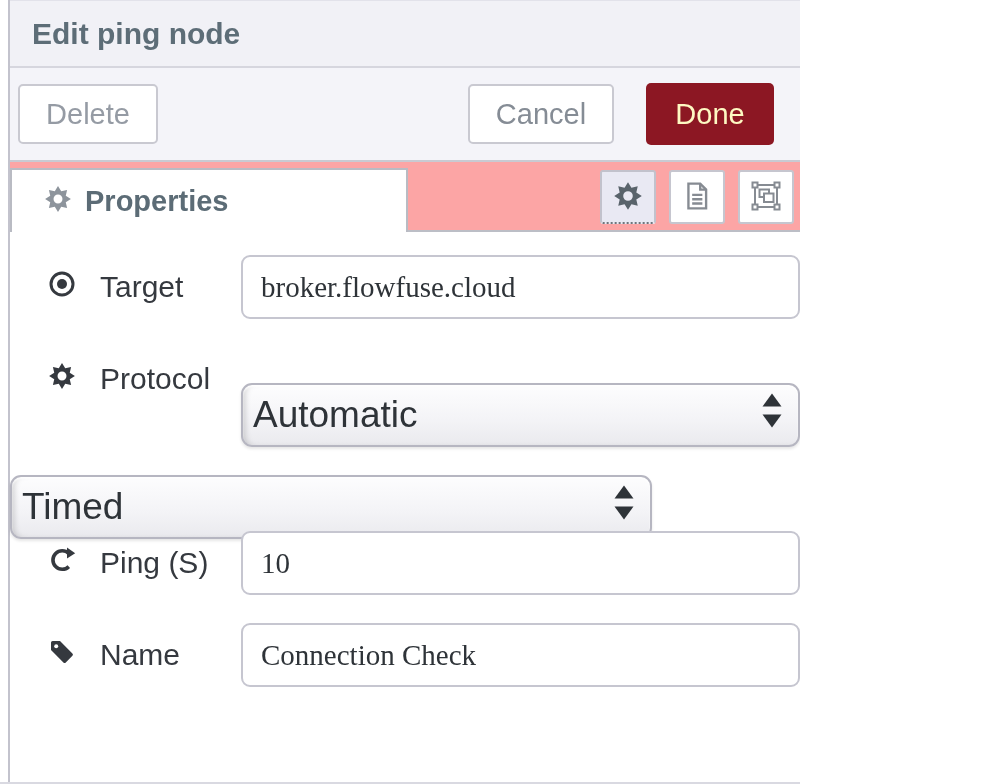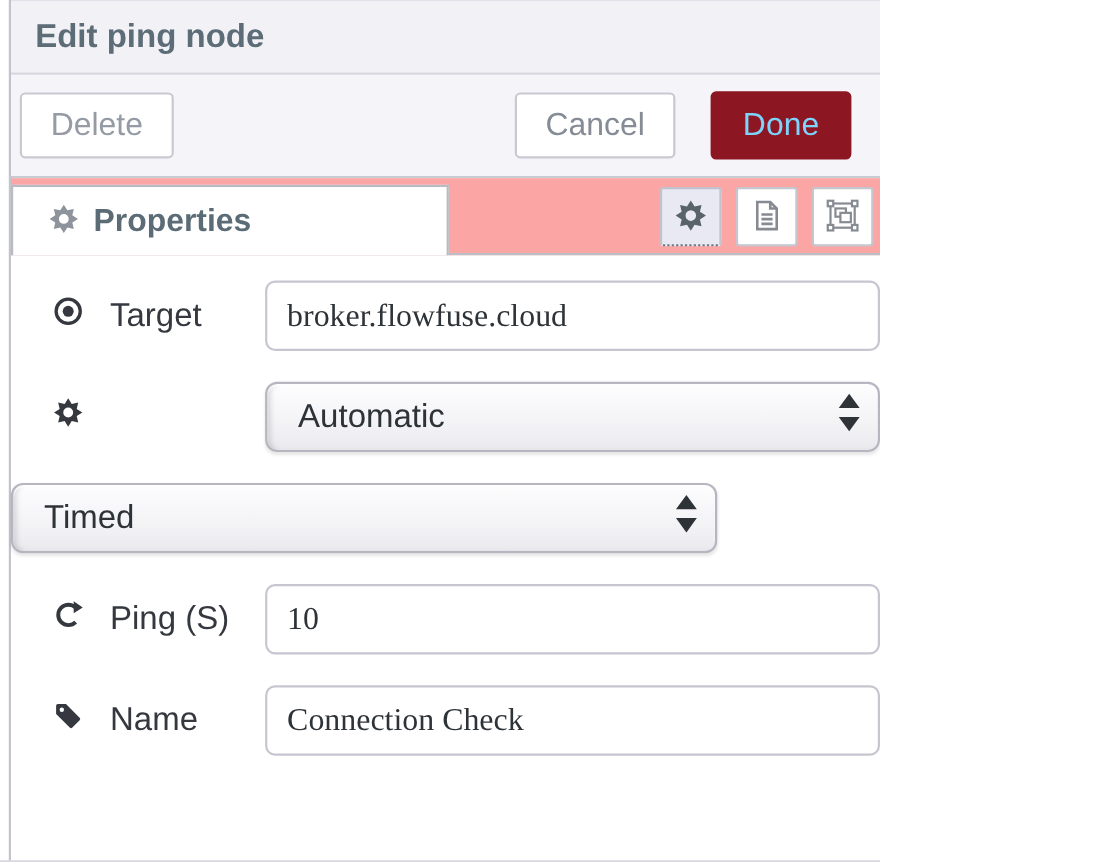--- a/index.html
+++ b/index.html
@@ -13,21 +13,21 @@
 
   
   .tray-header { height:68px; background:#f1f1f6; border-top:1px solid #e2e2ea; border-bottom:2px solid #d6d6de; display:flex; align-items:center; padding-left:22px; }
   .tray-title { font-size:30px; font-weight:bold; color:#5d6d77; }
 
   
   .tray-toolbar { height:94px; background:#f4f4f9; border-bottom:2px solid #c9cad2; display:flex; align-items:center; padding:0 26px 0 8px; }
   .btn { height:60px; border:2px solid #c9c9d1; border-radius:5px; background:#ffffff; color:#858c95; font-size:29px; font-family:"Liberation Sans", sans-serif; display:flex; align-items:center; justify-content:center; cursor:pointer; }
   .btn-delete { width:140px; color:#959ba4; }
   .btn-cancel { width:146px; margin-right:32px; }
-  .btn-done { width:128px; height:62px; background:#8c1723; border:none; color:#7dd3fc; }
+  .btn-done { width:128px; height:62px; background:#8c1723; border:none; color:#fef9c3; }
   .toolbar-spacer { flex:1; }
 
   
   .tabrow { position:relative; height:70px; background:#fca5a5; }
   .tabrow::before { content:""; position:absolute; left:0; right:0; bottom:0; height:2px; background:#bcbec6; z-index:1; }
   .tab-active { position:absolute; left:0; top:6px; bottom:0; width:398px; background:#ffffff; border:2px solid #b9bbc3; border-bottom:none; display:flex; align-items:center; padding-left:32px; z-index:2; cursor:default; }
   .tab-active .tab-gear { color:#8d949c; margin-right:13px; }
   .tab-label { font-size:29px; font-weight:bold; color:#5c6c76; }
   .tab-icons { position:absolute; right:6px; top:8px; display:flex; gap:13px; z-index:2; }
   .icon-btn { width:56px; height:54px; background:#ffffff; border:2px solid #c6c6cf; border-radius:3px; display:flex; align-items:center; justify-content:center; color:#868b92; cursor:pointer; }
@@ -36,21 +36,21 @@
   
   .content { padding-top:23px; }
   .row { display:flex; align-items:center; height:64px; margin-bottom:28px; }
   .row-label { width:231px; padding-left:38px; display:flex; align-items:center; gap:24px; font-size:30px; color:#35393f; flex:none; }
   .row-label svg { flex:none; }
   .field { width:642px; height:64px; position:relative; }
   .text-input { width:100%; height:100%; border:2px solid #c6c6d0; border-radius:9px; background:#ffffff; padding:0 18px; font-size:29px; color:#2e3338; font-family:Liberation Serif, serif; outline:none; }
   .select { width:100%; height:100%; border:2px solid #b6b6c1; border-radius:11px;
             background:linear-gradient(#fdfdfe 0%, #f4f4f7 55%, #eaeaee 100%);
             box-shadow:0 2px 3px rgba(0,0,0,0.10), inset 0 2px 2px rgba(255,255,255,0.9), inset 5px 0 6px -3px rgba(0,0,0,0.18);
-            display:flex; align-items:center; padding:0 28px; font-size:30px; color:#2e3338; cursor:pointer; position:relative; }
+            display:flex; align-items:center; padding:0 10px; font-size:37px; color:#2e3338; cursor:pointer; position:relative;margin-top:36px; }
   .select-arrows { position:absolute; right:15px; top:50%; transform:translateY(-50%); color:#2e3338; }
 </style>
 </head>
 <body>
 
 <div class="screen">
   <div class="tray">
 
     <div class="tray-header">
       <span class="tray-title">Edit ping node</span>
@@ -122,20 +122,21 @@
         </div>
       </div>
 
       <div class="row">
         <div class="row-label">
           <span>
             <svg width="28" height="28" viewBox="0 0 100 100">
                 <path fill="#35393f" fill-rule="evenodd" d="M96,50 L77.7,61.5 L82.5,82.5 L61.5,77.7 L50,96 L38.5,77.7 L17.5,82.5 L22.3,61.5 L4,50 L22.3,38.5 L17.5,17.5 L38.5,22.3 L50,4 L61.5,22.3 L82.5,17.5 L77.7,38.5 Z M66,50 A16,16 0 1,0 34,50 A16,16 0 1,0 66,50 Z"></path>
               </svg>
           </span>
+          <span>Protocol</span>
         </div>
         <div class="field">
           <div class="select">
             <span>Automatic</span>
             <span class="select-arrows">
               <svg width="22" height="36" viewBox="0 0 22 36">
                   <path fill="currentColor" d="M11 1 L20.5 14 H1.5 Z"></path>
                   <path fill="currentColor" d="M11 35 L20.5 22 H1.5 Z"></path>
                 </svg>
             </span>

